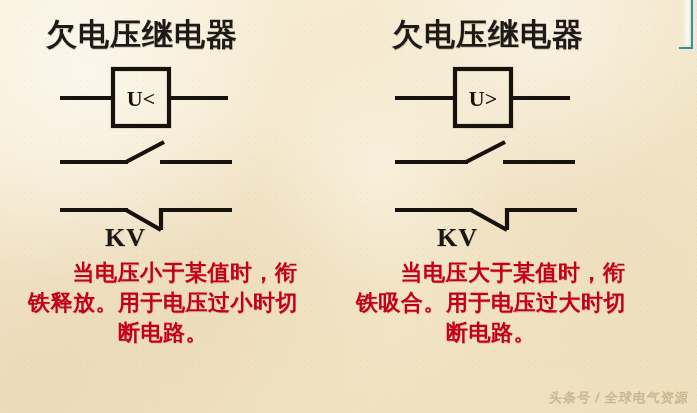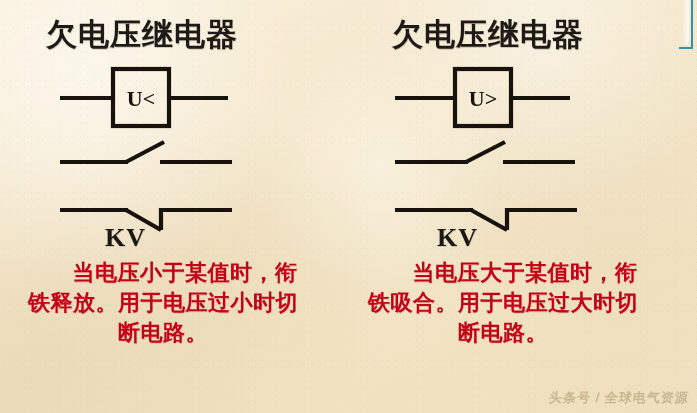--- a/index.html
+++ b/index.html
@@ -75,21 +75,21 @@
     font-size: 22px;
     font-weight: bold;
     line-height: 30px;
     text-align: center;
     text-indent: 2em;
     letter-spacing: 0.5px;
     font-family: "Liberation Serif", "DejaVu Serif", serif;
     text-shadow: 0.6px 0.6px 0 rgba(160,60,60,0.18);
   }
   #desc-left  { left: 18px;  top: 258px; font-family: Liberation Serif, serif; }
-  #desc-right { left: 358px; top: 258px; }
+  #desc-right { left: 346px; top: 258px; }
 
   
   .diagram {
     position: absolute;
     top: 58px;
   }
   #diagram-left  { left: 60px;  }
   #diagram-right { left: 395px; }
 
   .wire {

